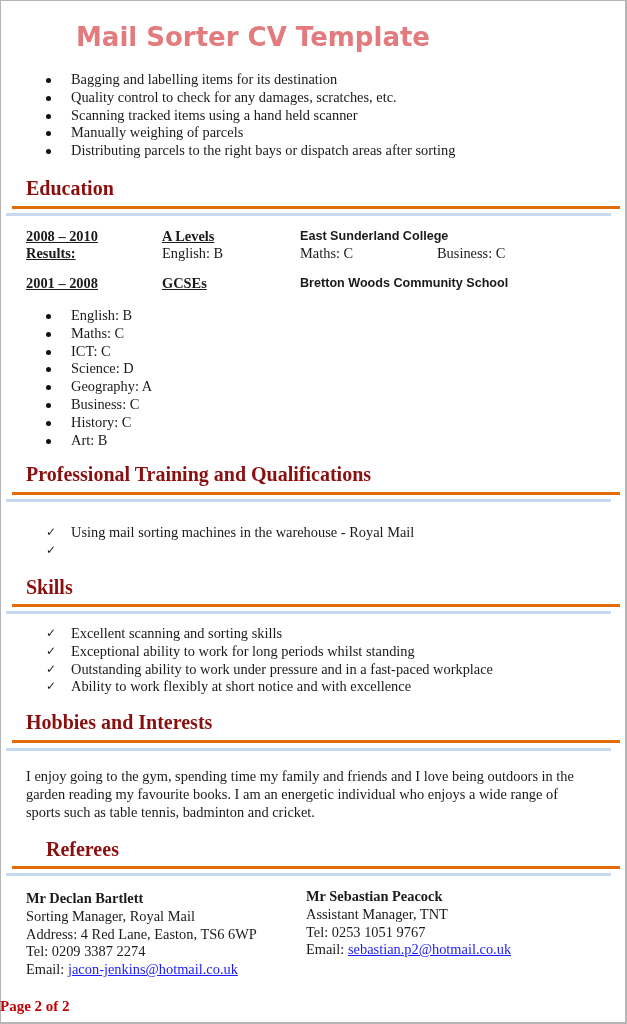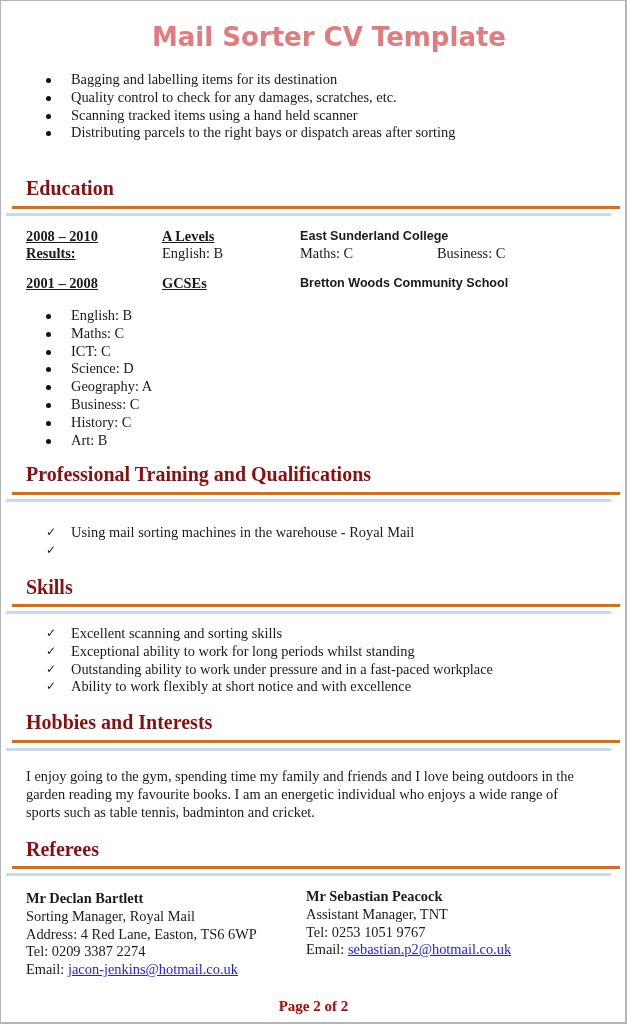--- a/index.html
+++ b/index.html
@@ -22,21 +22,21 @@
       border: 1px solid #b5b5b5;
       border-right: 2px solid #b5b5b5;
       border-bottom: 2px solid #b5b5b5;
       box-sizing: border-box;
       width: 627px; height: 1024px;
     }
     .title {
       position: absolute;
       left: 0; width: 506px;
       top: 22px;
-      text-align: right;
+      text-align: center;
       font-family: "DejaVu Sans", sans-serif;
       font-weight: bold;
       font-size: 26px;
       color: #e37b7e;
       letter-spacing: 0px;
     }
     .bullets {
       position: absolute;
       left: 44px;
       margin: 0;
@@ -126,37 +126,37 @@
     .ref .name { font-weight: bold; }
     .ref .lbl { font-weight: normal; }
     .ref a {
       color: #1a1aff;
       text-decoration: underline;
     }
     .pager {
       position: absolute;
       left: 0; width: 627px;
       top: 998px;
-      text-align: center;
       font-weight: bold;
       font-size: 15px;
       color: #c00000;
     }
   </style>
 </head>
 <body>
 
 <div class="frame"></div>
 
 <div class="title">Mail Sorter CV Template</div>
 
 <ul class="bullets" style="top:71px;">
   <li><span class="dot"></span><span>Bagging and labelling items for its destination</span></li>
   <li><span class="dot"></span><span>Quality control to check for any damages, scratches, etc.</span></li>
   <li><span class="dot"></span><span>Scanning tracked items using a hand held scanner</span></li>
+  <li><span class="dot"></span><span>Manually weighing of parcels</span></li>
   <li><span class="dot"></span><span>Distributing parcels to the right bays or dispatch areas after sorting</span></li>
 </ul>
 
 <div class="section-head" style="top:177px;">Education</div>
 <div class="rule-orange" style="top:206px;"></div>
 <div class="rule-blue" style="top:213px;"></div>
 
 <div class="edu-cell b" style="left:26px;top:228px;">2008 – 2010</div>
 <div class="edu-cell b" style="left:162px;top:228px;">A Levels</div>
 <div class="edu-cell sans" style="left:300px;top:229px;">East Sunderland College</div>
@@ -200,21 +200,21 @@
   <li><span class="tick">✓</span><span>Outstanding ability to work under pressure and in a fast-paced workplace</span></li>
   <li><span class="tick">✓</span><span>Ability to work flexibly at short notice and with excellence</span></li>
 </ul>
 
 <div class="section-head" style="top:711px;">Hobbies and Interests</div>
 <div class="rule-orange" style="top:740px;"></div>
 <div class="rule-blue" style="top:748px;"></div>
 
 <div class="para" style="top:768px;">I enjoy going to the gym, spending time my family and friends and I love being outdoors in the garden reading my favourite books. I am an energetic individual who enjoys a wide range of sports such as table tennis, badminton and cricket.</div>
 
-<div class="section-head" style="top:838px;">Referees</div>
+<div class="section-head" style="top:838px;margin-left:20px;">Referees</div>
 <div class="rule-orange" style="top:866px;"></div>
 <div class="rule-blue" style="top:873px;"></div>
 
 <div class="ref" style="left:26px;top:890px;">
   <div class="name">Mr Declan Bartlett</div>
   <div>Sorting Manager, Royal Mail</div>
   <div><span class="lbl">Address:</span> <span>4 Red Lane, Easton, TS6 6WP</span></div>
   <div><span class="lbl">Tel:</span> <span>0209 3387 2274</span></div>
   <div><span class="lbl">Email:</span> <a href="#">jacon-jenkins@hotmail.co.uk</a></div>
 </div>

